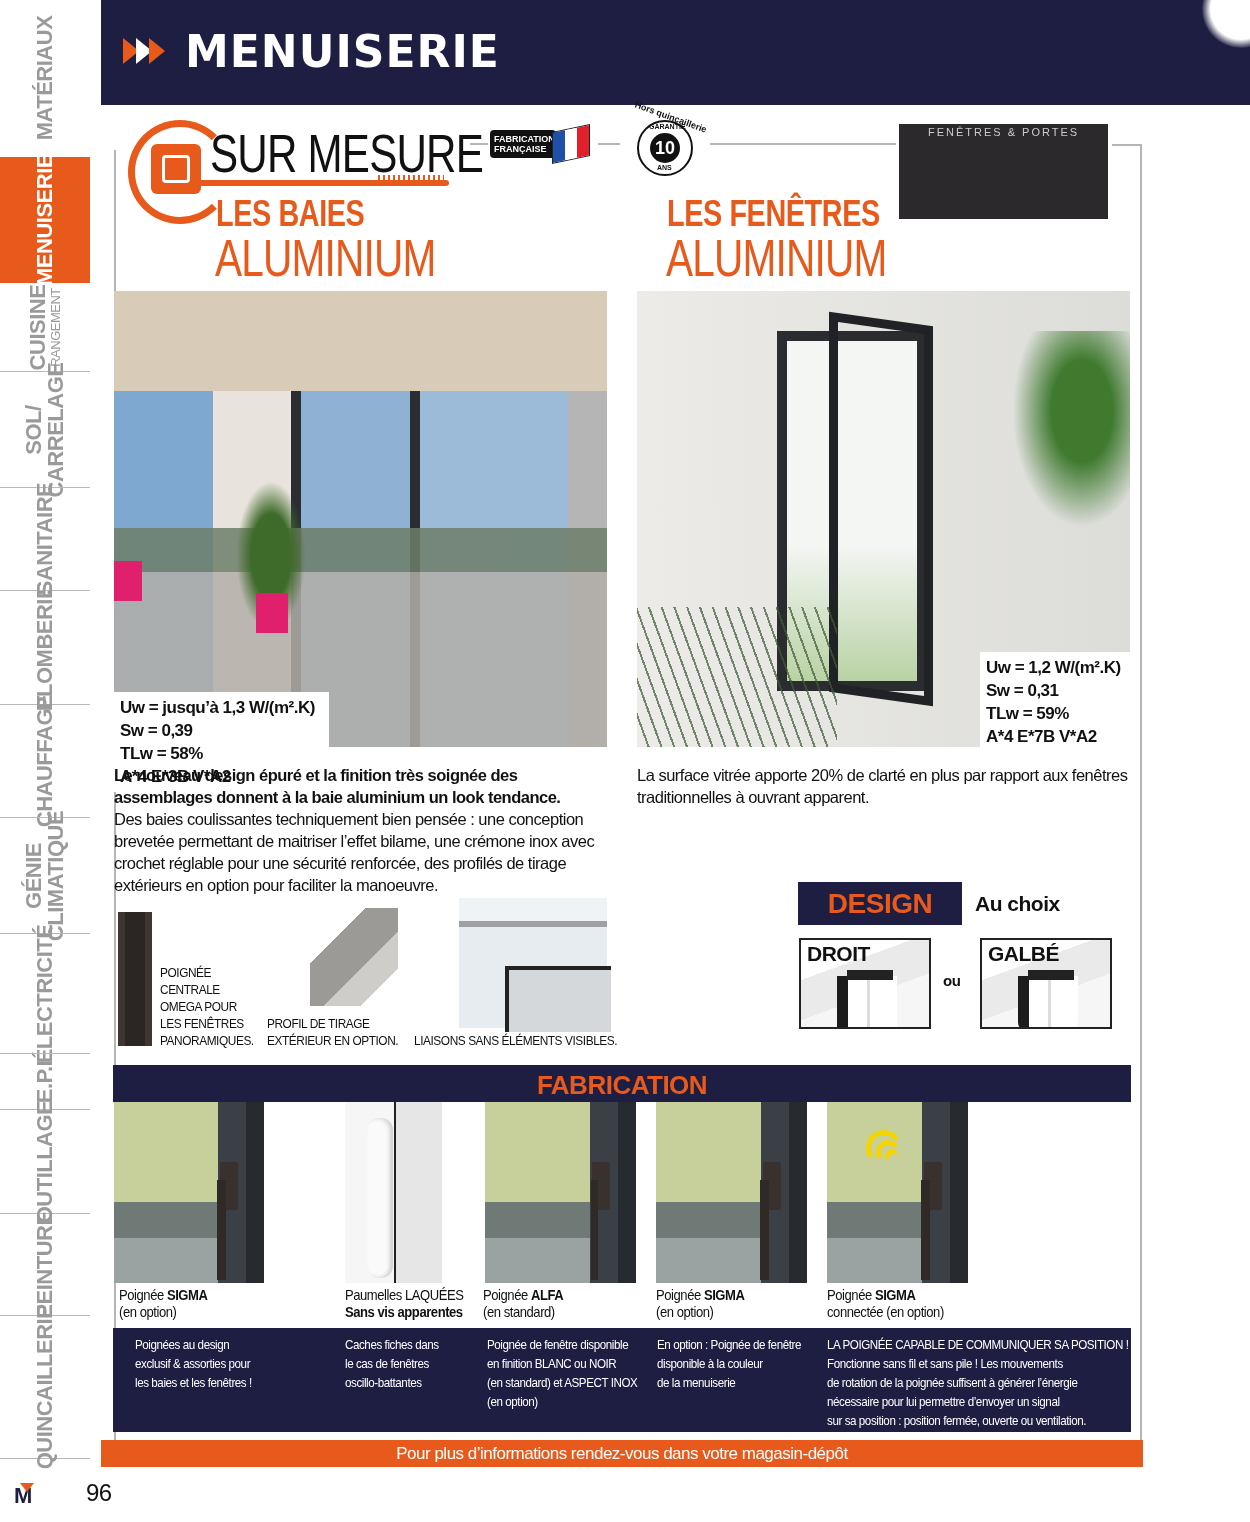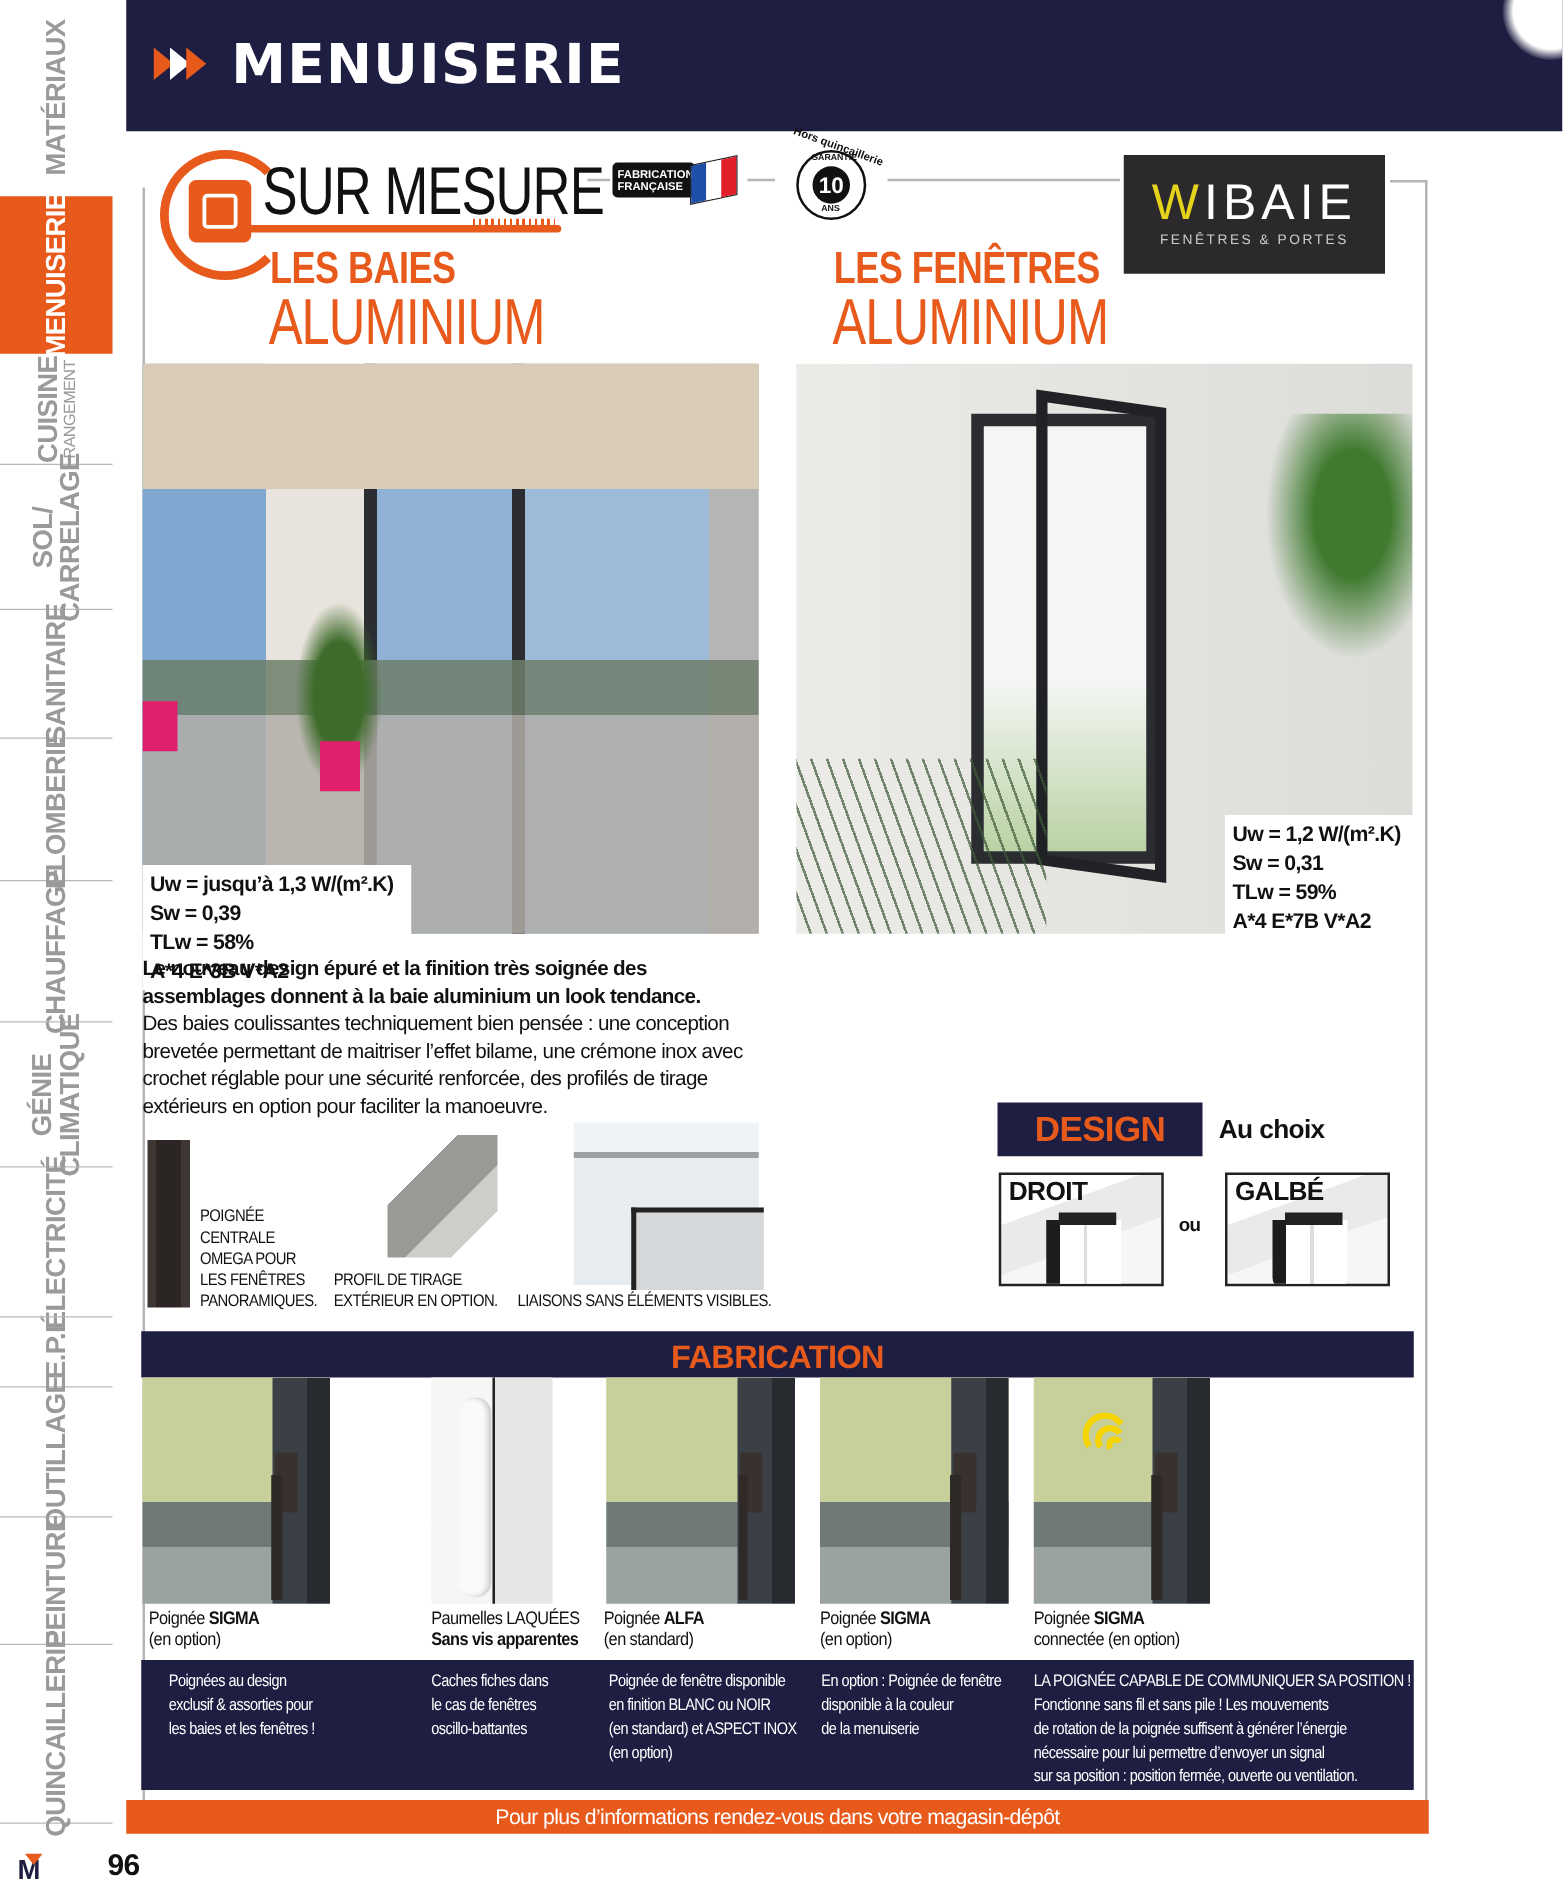--- a/index.html
+++ b/index.html
@@ -118,21 +118,21 @@
   .acc-name { position: absolute; top: 1287px; font-size: 14.5px; line-height: 17px; transform: scaleX(0.9); transform-origin: left; white-space: nowrap; }
   .acc-name b { font-weight: bold; }
 
   .acc-desc-band { position: absolute; left: 113px; top: 1328px; width: 1018px; height: 104px; background: #1e1d42; }
   .acc-desc { position: absolute; top: 1335px; color: #fff; font-size: 13.5px; line-height: 19px; transform: scaleX(0.86); transform-origin: left; white-space: nowrap; }
 
   .footer-band { position: absolute; left: 101px; top: 1440px; width: 1042px; height: 27px; background: #e85a1c; color: #fff; text-align: center; font-size: 17px; line-height: 28px; }
   .page-logo { position: absolute; left: 14px; top: 1483px; width: 26px; height: 22px; }
   .page-logo .m { position: absolute; left: 0; top: 2px; font-weight: 900; font-size: 22px; color: #1e1d42; line-height: 22px; }
   .page-logo .tri { position: absolute; left: 6px; top: 0; width: 0; height: 0; border-left: 7px solid transparent; border-right: 7px solid transparent; border-top: 9px solid #e85a1c; }
-  .page-num { position: absolute; left: 86px; top: 1479px; font-weight: bold; font-size: 24px; }
+  .page-num { position: absolute; left: 86px; top: 1479px; font-weight: normal; font-size: 24px; }
 </style>
 </head>
 <body>
 
 <nav class="side-nav cond">
   <div class="side-item" style="top:0;height:156px;border-top:none;">
     <div class="lbl">
         <span>MATÉRIAUX</span>
       </div>
   </div>
@@ -240,21 +240,20 @@
 </div>
 <div class="badge-g">
   <div class="ring"></div>
   <div class="top">Hors quincaillerie</div>
   <div class="gar">GARANTIE</div>
   <div class="ten">10</div>
   <div class="ans">ANS</div>
 </div>
 
 <div class="wibaie">
-  <div class="name"><b>W</b><span>IBAIE</span></div>
   <div class="tag">FENÊTRES &amp; PORTES</div>
 </div>
 
 <div class="h-bold cond" style="left:216px;top:193px;">LES BAIES</div>
 <div class="h-light cond" style="left:215px;top:228px;">ALUMINIUM</div>
 <div class="h-bold cond" style="left:667px;top:193px;">LES FENÊTRES</div>
 <div class="h-light cond" style="left:666px;top:228px;">ALUMINIUM</div>
 
 <div class="photo photo-baie">
   <div class="sea"></div>
@@ -280,20 +279,21 @@
   <div>Sw = 0,31</div>
   <div>TLw = 59%</div>
   <div>A*4 E*7B V*A2</div>
 </div>
 
 <div class="para para-l cond">
   <b>Le nouveau design épuré et la finition très soignée des assemblages donnent à la baie aluminium un look tendance.</b>
   <div>Des baies coulissantes techniquement bien pensée : une conception brevetée permettant de maitriser l’effet bilame, une crémone inox avec crochet réglable pour une sécurité renforcée, des profilés de tirage extérieurs en option pour faciliter la manoeuvre.</div>
 </div>
 <div class="para para-r cond">
+  <div>La surface vitrée apporte 20% de clarté en plus par rapport aux fenêtres traditionnelles à ouvrant apparent.</div>
 </div>
 
 <div class="feat-img fi1"></div>
 <div class="feat-cap cond" style="left:160px;top:964px;">
   <div>POIGNÉE</div>
   <div>CENTRALE</div>
   <div>OMEGA POUR</div>
   <div>LES FENÊTRES</div>
   <div>PANORAMIQUES.</div>
 </div>

